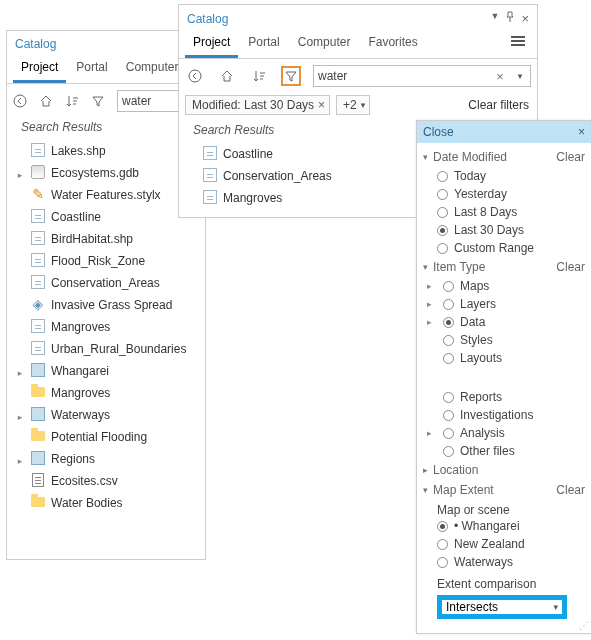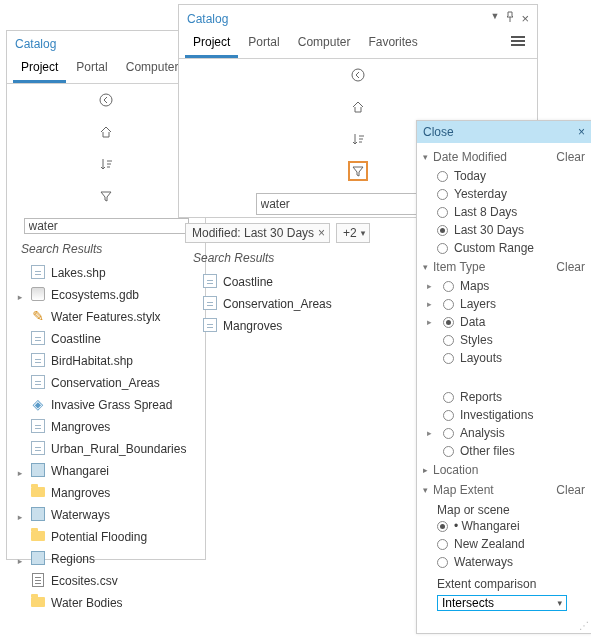--- a/index.html
+++ b/index.html
@@ -5,21 +5,21 @@
   * { box-sizing: border-box; margin: 0; padding: 0; font-family: "Segoe UI", Tahoma, sans-serif; font-size: 12px; }
   body { background: #fff; width: 591px; height: 640px; position: relative; }
   .pane { position: absolute; background: #fff; border: 1px solid #ccc; }
   .pane-title { font-size: 16px; color: #3785c0; padding: 6px 8px 4px 8px; display: flex; align-items: center; justify-content: space-between; }
   .pane-title .win-icons { display: flex; gap: 6px; color: #666; }
   .tabs { display: flex; border-bottom: 1px solid #d0d0d0; padding: 0 6px; gap: 2px; }
   .tab { padding: 5px 8px 6px 8px; color: #555; cursor: pointer; }
   .tab.active { border-bottom: 3px solid #3785c0; color: #000; }
   .hamburger { margin-left: auto; display: flex; flex-direction: column; gap: 2px; padding: 6px 6px 0 0; cursor: pointer; }
   .hamburger span { width: 14px; height: 2px; background: #555; }
-  .toolbar-row { display: flex; align-items: center; padding: 6px 6px 4px 6px; gap: 12px; flex-direction: column; }
+  .toolbar-row { display: flex; align-items: center; padding: 6px 6px 4px 6px; gap: 12px; }
   .icon-btn { width: 20px; height: 20px; display: inline-flex; align-items: center; justify-content: center; color: #555; cursor: pointer; }
   .icon-btn.highlight { border: 2px solid #e7903c; background: #fff; }
   .search-box { flex: 1; display: flex; align-items: center; border: 1px solid #bbb; height: 22px; }
   .search-box input { border: none; outline: none; flex: 1; padding: 0 4px; font-size: 12px; color: #444; }
   .filter-row { display: flex; align-items: center; padding: 4px 6px; gap: 6px; }
   .chip { display: inline-flex; align-items: center; border: 1px solid #c8c8c8; padding: 2px 4px 2px 6px; gap: 4px; font-size: 12px; color: #444; background: #fafafa; }
   .chip .chip-x { cursor: pointer; color: #666; font-size: 12px; }
   .clear-filters { margin-left: auto; color: #333; cursor: pointer; font-size: 12px; padding-right: 2px; }
   .section-heading { font-style: italic; color: #555; padding: 4px 8px 2px 14px; }
   .tree { padding: 0 6px 8px 6px; }
@@ -41,21 +41,21 @@
   .fp-close-x { margin-left:auto; cursor:pointer; color:#2a5e84; font-size:12px; }
   .fp-body { padding: 4px 6px 8px 6px; }
   .fp-section { display:flex; align-items:center; padding:3px 0; }
   .fp-section .exp { width:10px; color:#777; font-size:9px; padding-right:2px; }
   .fp-section .lbl { color:#666; }
   .fp-section .clr { margin-left:auto; color:#666; cursor:pointer; }
   .fp-option { display:flex; align-items:center; padding:2px 0 2px 14px; color:#444; gap:6px; }
   .radio { width:11px; height:11px; border:1px solid #888; border-radius:50%; display:inline-block; position:relative; }
   .radio.sel:after { content:""; position:absolute; inset:2px; background:#555; border-radius:50%; }
   .fp-sub { padding-left:14px; color:#444; font-size:12px; padding-top:3px; }
-  .select { border:1px solid #0ea5e9; height:16px; display:flex; align-items:center; padding:0 4px; margin:4px 0 2px 14px; width: 130px; }
+  .select { border:5px solid #0ea5e9; height:24px; display:flex; align-items:center; padding:0 4px; margin:4px 0 2px 14px; width: 130px; }
   .select .dd { margin-left:auto; font-size:9px; color:#555; }
   .resize-grip { position:absolute; right:2px; bottom:2px; color:#bbb; font-size:10px; }
   svg { display:block; }
 </style>
 </head>
 <body>
 
 <div class="pane" style="left:6px; top:30px; width:200px; height:530px;">
   <div class="pane-title">
     <span>Catalog</span>
@@ -120,20 +120,27 @@
           <span class="fc"></span>
         </span>
         <span>Coastline</span>
       </div>
       <div class="tree-row">
         <span class="expander"></span>
         <span class="icon">
           <span class="fc"></span>
         </span>
         <span>BirdHabitat.shp</span>
+      </div>
+      <div class="tree-row">
+        <span class="expander"></span>
+        <span class="icon">
+          <span class="fc"></span>
+        </span>
+        <span>Flood_Risk_Zone</span>
       </div>
       <div class="tree-row">
         <span class="expander"></span>
         <span class="icon">
           <span class="fc"></span>
         </span>
         <span>Conservation_Areas</span>
       </div>
       <div class="tree-row">
         <span class="expander"></span>

